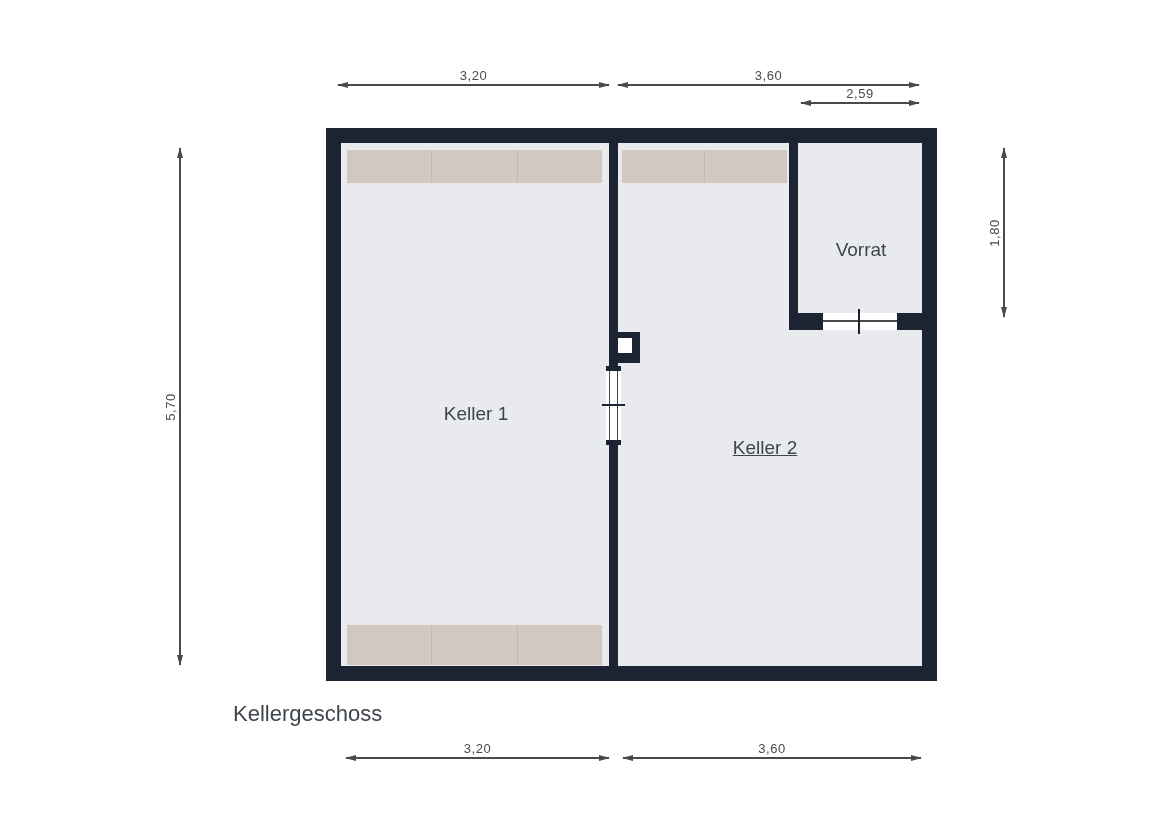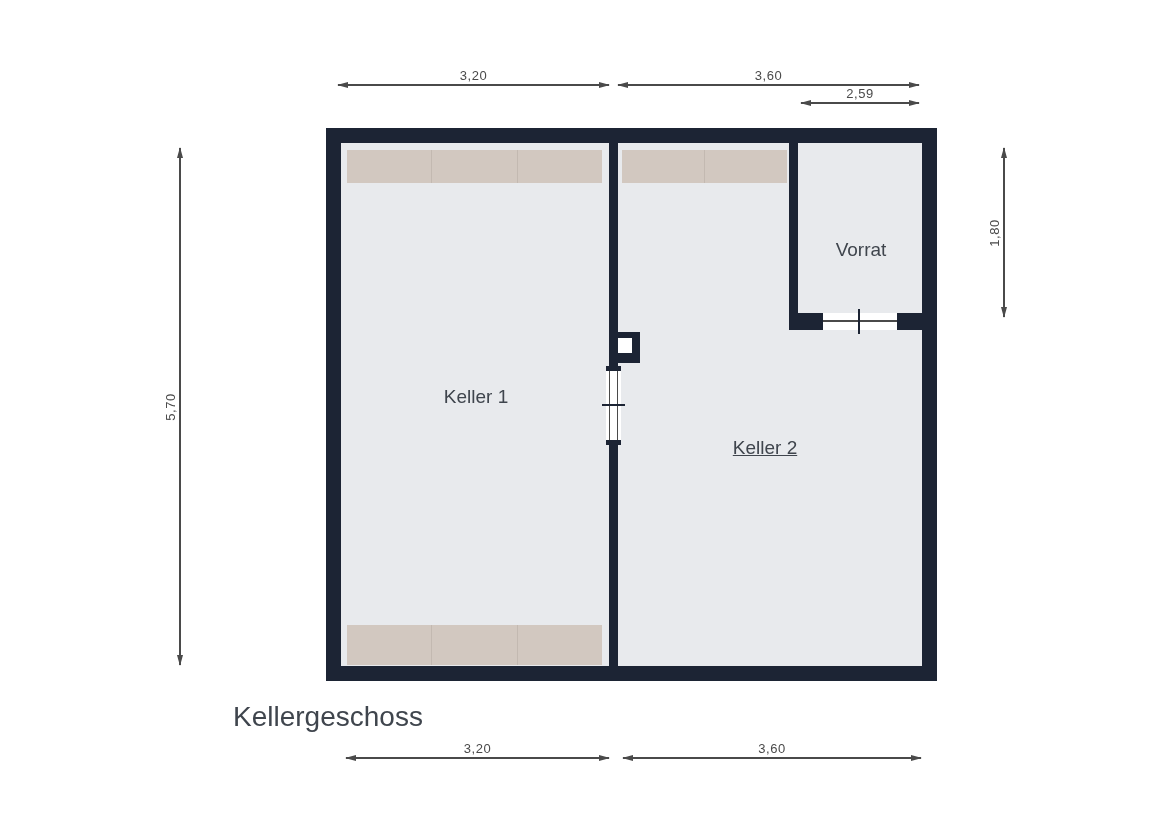--- a/index.html
+++ b/index.html
@@ -47,25 +47,25 @@
   .door-vorrat .leaf { left: 0; top: 7px; width: 100%; height: 1.5px; background: var(--dimension); }
   .door-vorrat .tick { left: 35px; top: -4px; width: 2px; height: 25px; background: var(--wall); }
 
   
   .room-label {
     transform: translate(-50%, -50%);
     font-size: 19px;
     color: var(--room-label);
     white-space: nowrap;
   }
-  .room-label-keller1 { left: 476px; top: 397px; }
+  .room-label-keller1 { left: 476px; top: 414px; }
   .room-label-keller2 { left: 765px; top: 448px; text-decoration: underline; }
   .room-label-vorrat  { left: 861px; top: 241px; margin-top: 9px; }
 
-  .plan-title { left: 233px; top: 701px; font-size: 28px; color: var(--room-label); }
+  .plan-title { left: 233px; top: 701px; font-size: 22px; color: var(--room-label); }
 
   
   .dim-h { height: 1.5px; background: var(--dimension); }
   .dim-v { width: 1.5px;  background: var(--dimension); }
   .arr { position: absolute; width: 0; height: 0; }
   .dim-h .arr-left  { left: -1px;  top: 50%; transform: translateY(-50%);
                       border-top: 3.5px solid transparent; border-bottom: 3.5px solid transparent;
                       border-right: 11px solid var(--dimension); }
   .dim-h .arr-right { right: -1px; top: 50%; transform: translateY(-50%);
                       border-top: 3.5px solid transparent; border-bottom: 3.5px solid transparent;

